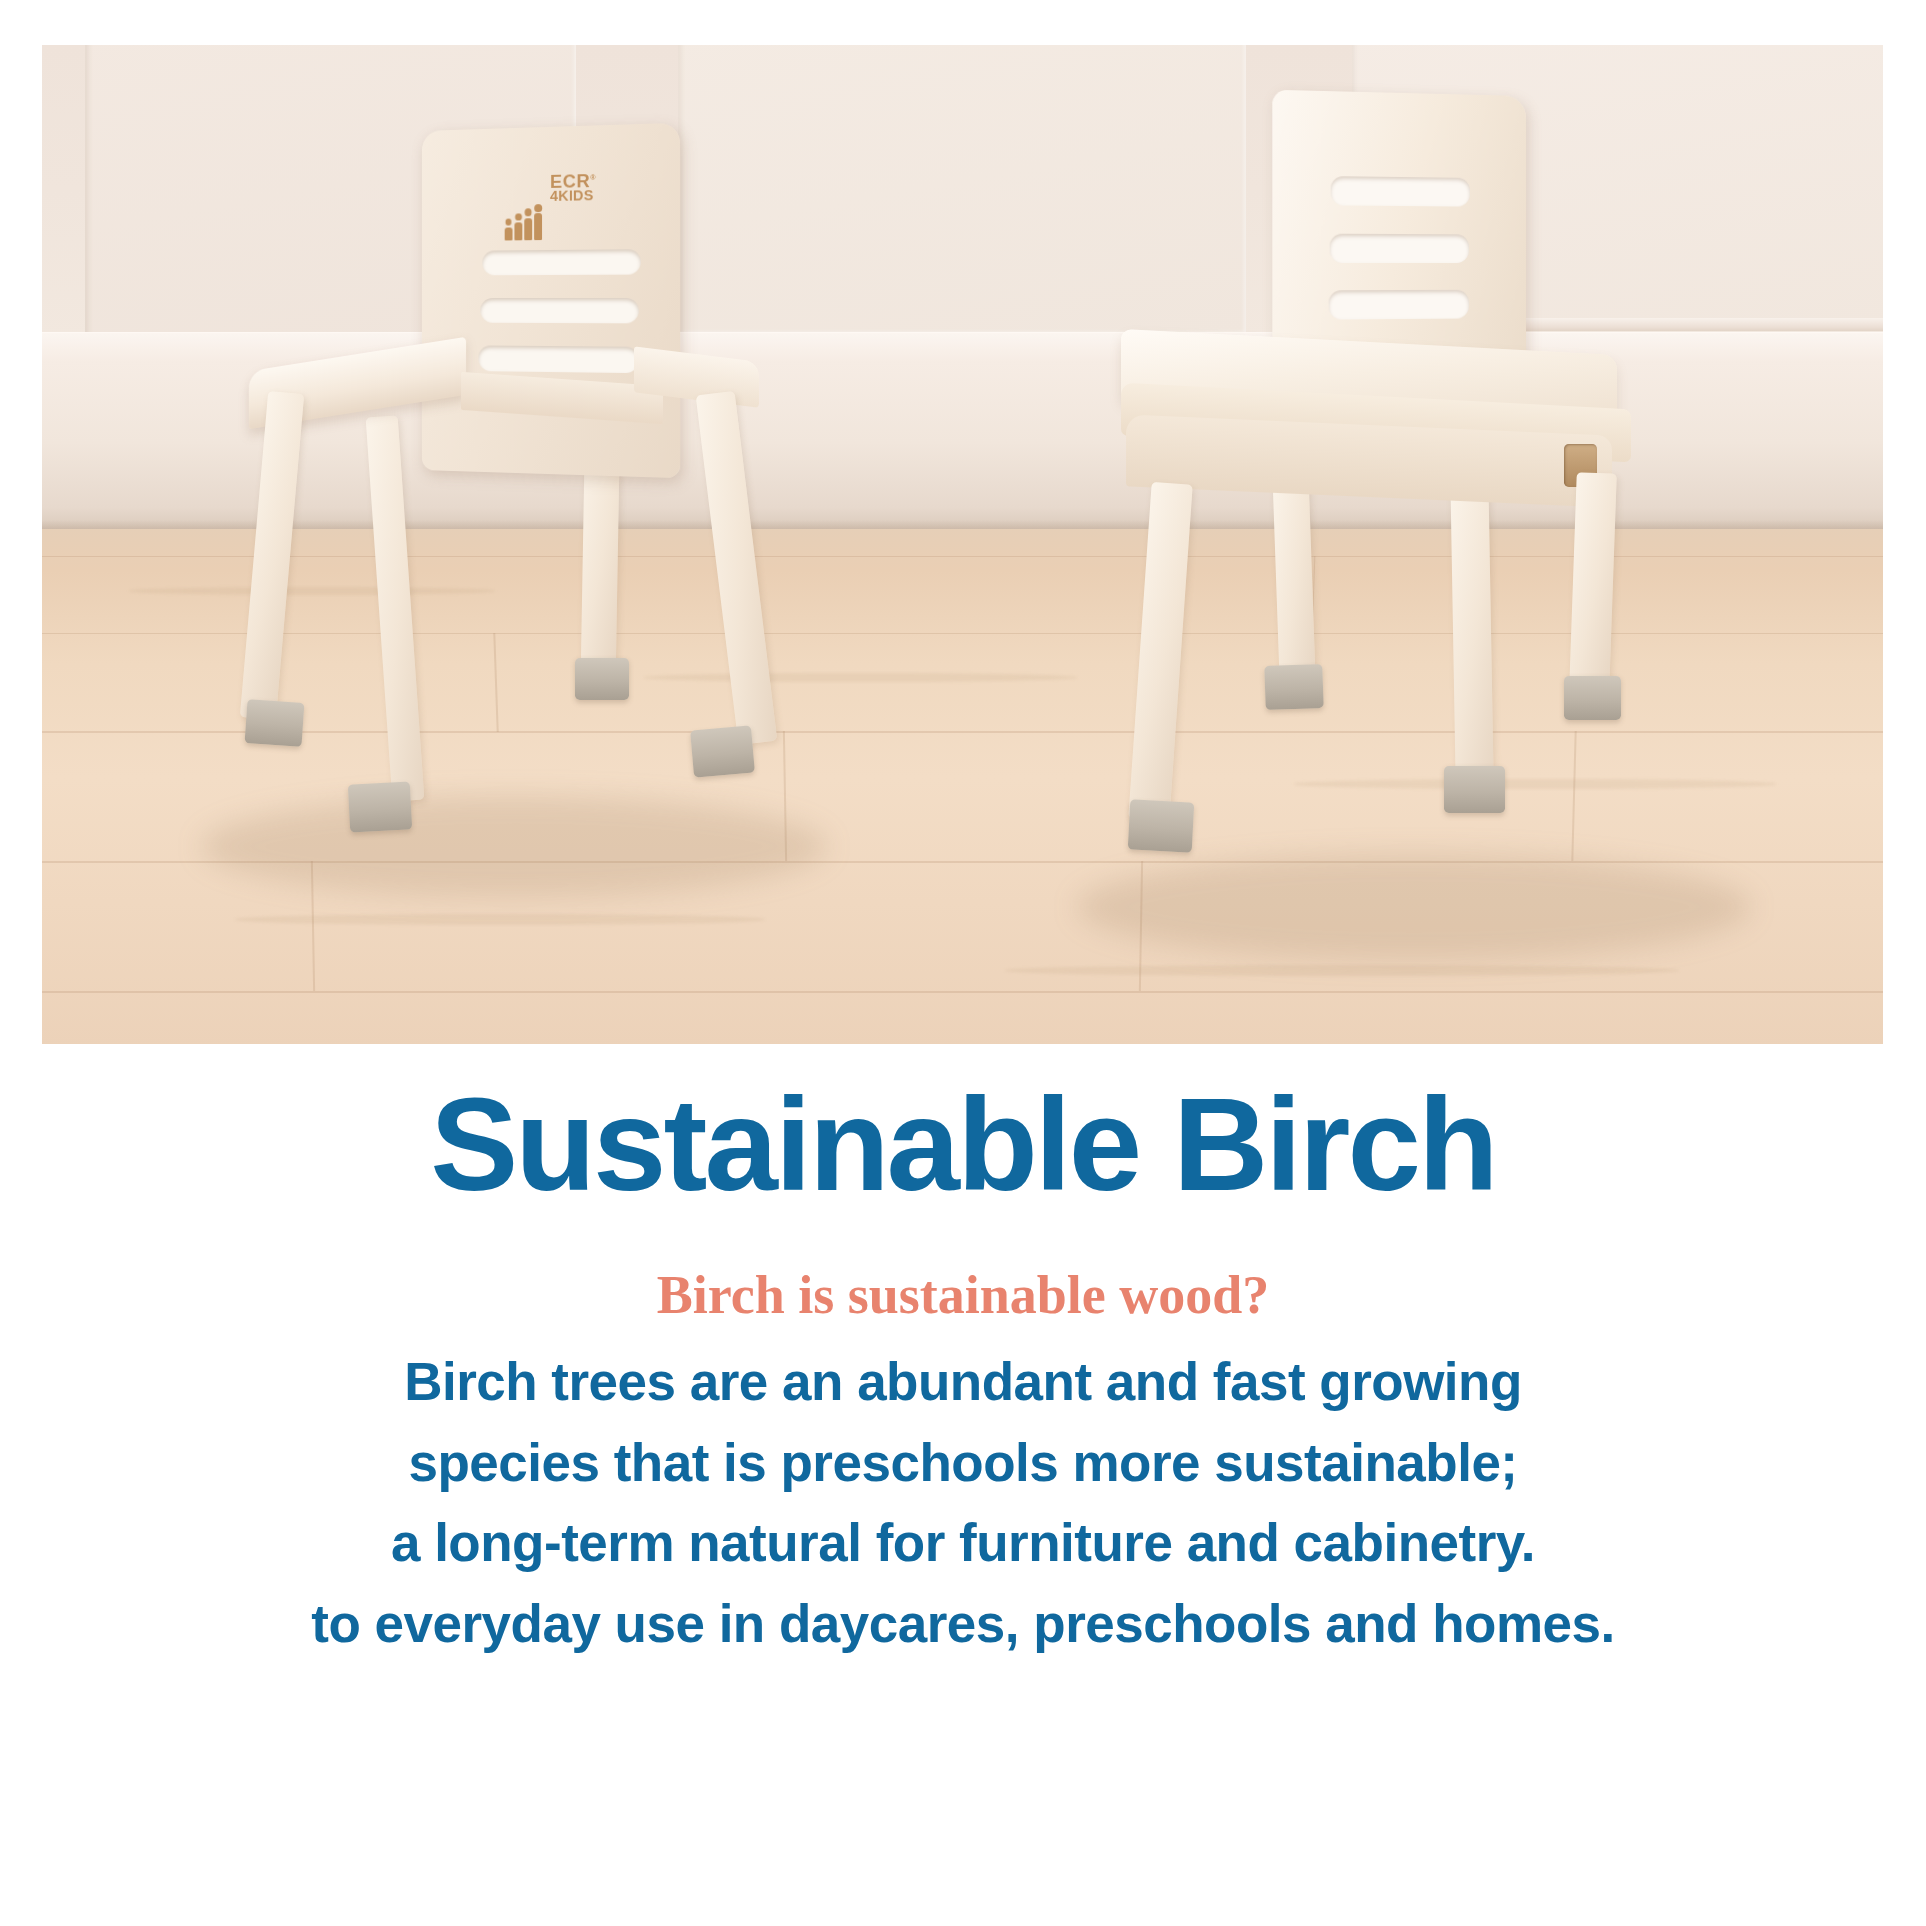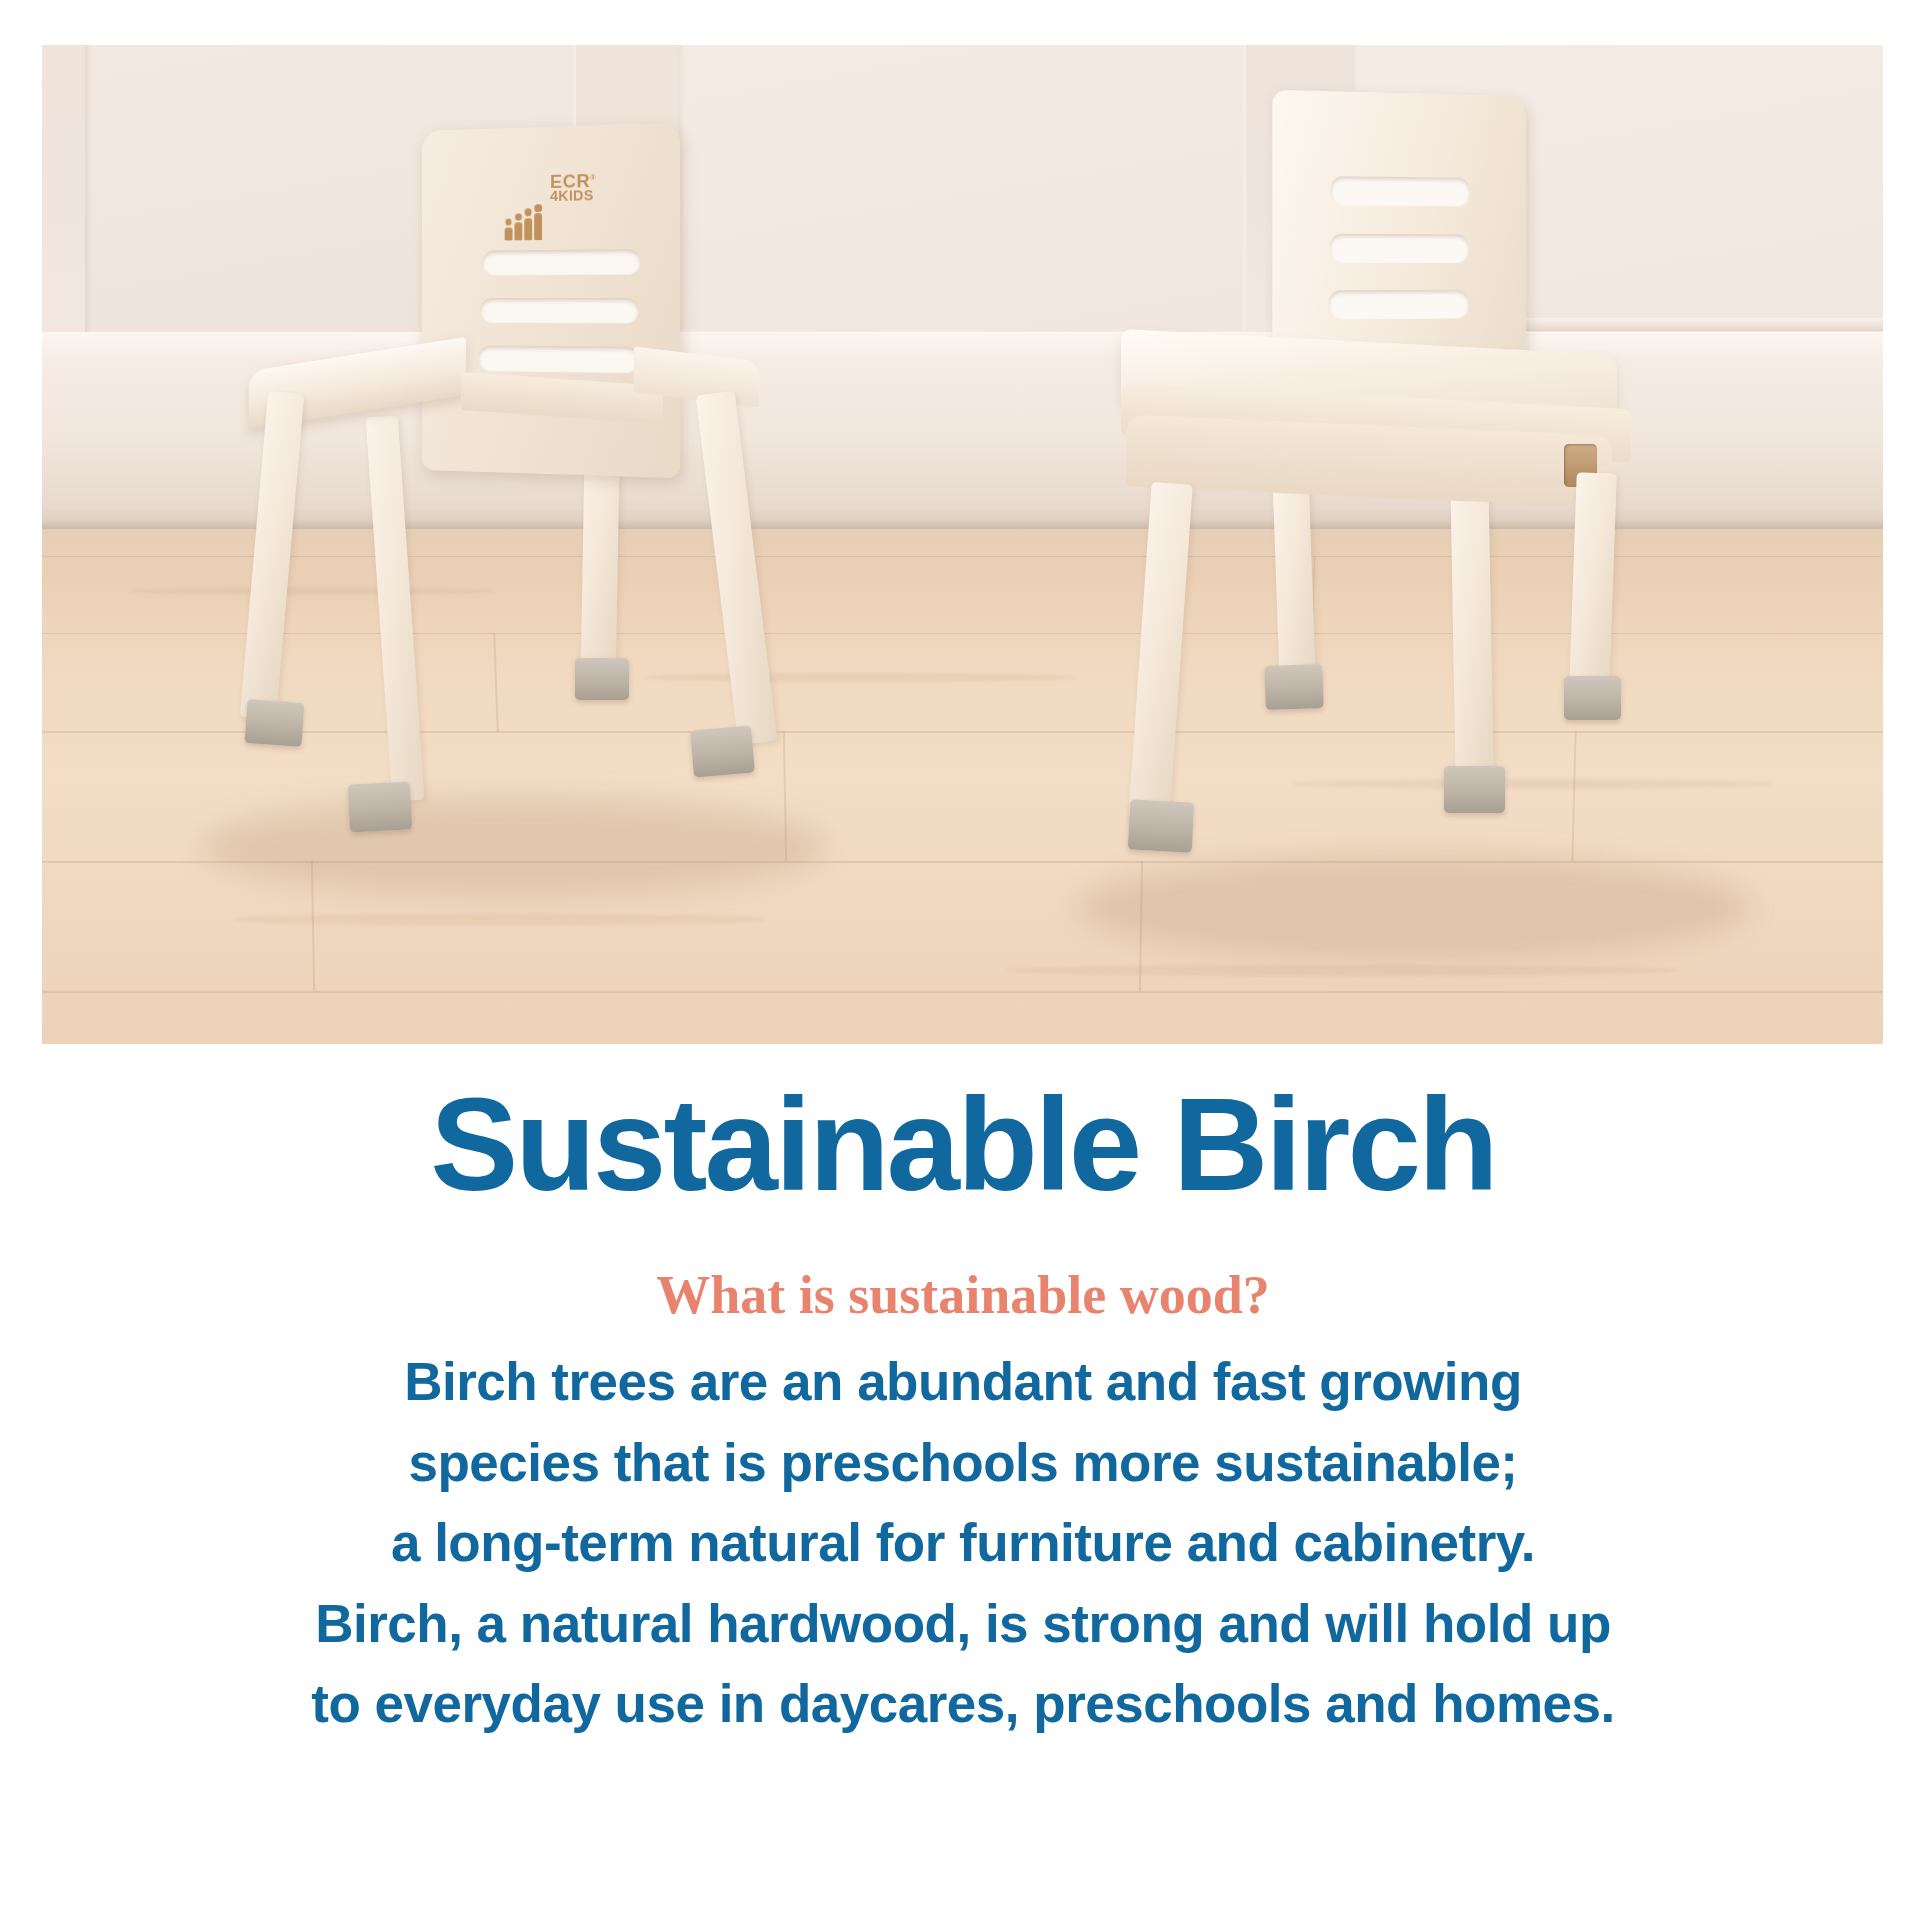--- a/index.html
+++ b/index.html
@@ -497,24 +497,23 @@
       <div class="cap rc-cap-fl"></div>
       <div class="cap rc-cap-bl"></div>
       <div class="cap rc-cap-br"></div>
       <div class="cap rc-cap-fr"></div>
     </div>
 
   </div>
 
   <div class="textblock">
     <h1 class="headline">Sustainable Birch</h1>
-    <p class="subhead">What is sustainable wood?</p>
+    <p class="subhead">Birch is sustainable wood?</p>
     <p class="bodycopy">
       <span class="ln">Birch trees are an abundant and fast growing</span>
       <span class="ln">species that is preschools more sustainable;</span>
       <span class="ln">a long-term natural for furniture and cabinetry.</span>
-      <span class="ln">Birch, a natural hardwood, is strong and will hold up</span>
       <span class="ln">to everyday use in daycares, preschools and homes.</span>
     </p>
   </div>
 
 </div>
 
 
 </body></html>

